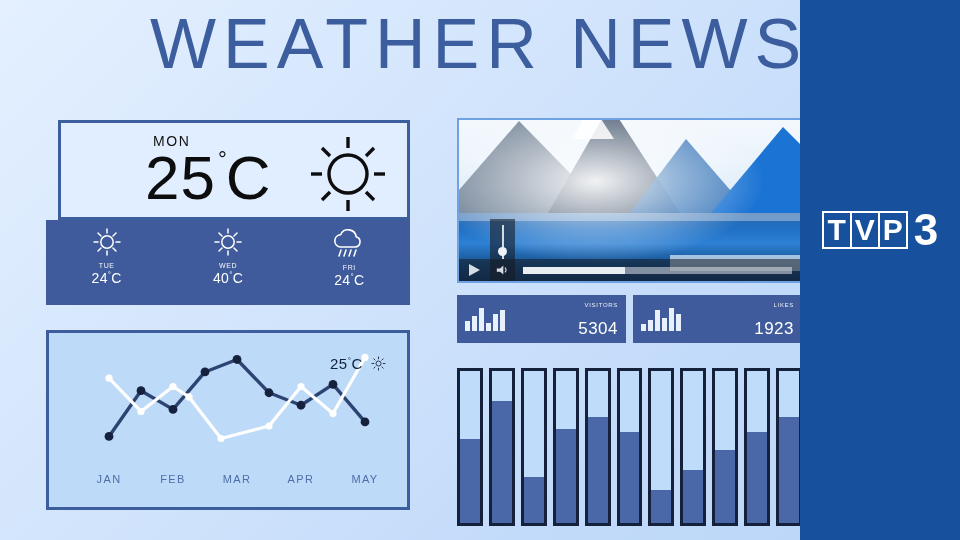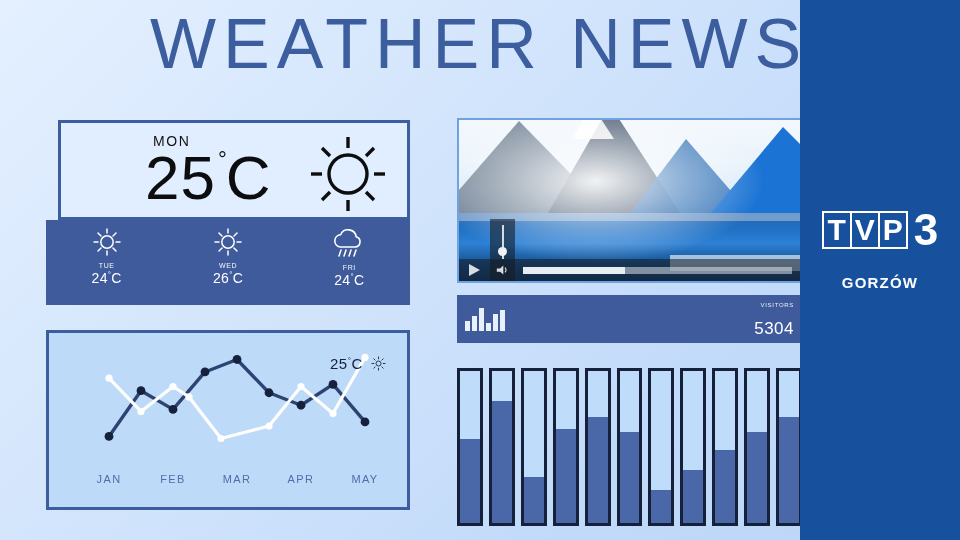--- a/index.html
+++ b/index.html
@@ -174,21 +174,21 @@
               <line x1="17" y1="24" x2="17" y2="28"></line>
             <line x1="4" y1="15" x2="8" y2="15"></line>
               <line x1="26" y1="15" x2="30" y2="15"></line>
             <line x1="8" y1="6" x2="11" y2="9"></line>
               <line x1="23" y1="21" x2="26" y2="24"></line>
             <line x1="8" y1="24" x2="11" y2="21"></line>
               <line x1="23" y1="9" x2="26" y2="6"></line>
           </g>
         </svg>
         <span class="dname">WED</span>
-        <span class="dtemp"><span>26</span><sup>°</sup><span>C</span></span>
+        <span class="dtemp"><span>40</span><sup>°</sup><span>C</span></span>
       </div>
 
 
       <div class="wday">
         <svg width="38" height="34" viewBox="0 0 38 34">
           <path d="M10 20 a6.2 6.2 0 0 1 0.6 -12.3 a8.2 8.2 0 0 1 15.6 2.1 a5.2 5.2 0 0 1 -1.1 10.2 Z" fill="none" stroke="#fff" stroke-width="1.6" stroke-linejoin="round"></path>
           <g stroke="#fff" stroke-width="1.5" stroke-linecap="round">
             <line x1="11" y1="23" x2="9" y2="29"></line>
             <line x1="16" y1="23" x2="14" y2="29"></line>
             <line x1="21" y1="23" x2="19" y2="29"></line>
@@ -283,20 +283,34 @@
           <i style="height:96%"></i>
           <i style="height:34%"></i>
           <i style="height:70%"></i>
           <i style="height:86%"></i>
       </div>
       <div class="stxt">
         <span class="slabel">VISITORS</span>
         <span class="sval">5304</span>
       </div>
     </div>
+    <div class="stat">
+      <div class="sbars">
+        <i style="height:30%"></i>
+          <i style="height:46%"></i>
+          <i style="height:88%"></i>
+          <i style="height:56%"></i>
+          <i style="height:96%"></i>
+          <i style="height:70%"></i>
+      </div>
+      <div class="stxt">
+        <span class="slabel">LIKES</span>
+        <span class="sval">1923</span>
+      </div>
+    </div>
   </div>
 
   <div id="gauges">
       <div class="gauge">
         <i style="height: 55%;"></i>
       </div>
       <div class="gauge">
         <i style="height: 80%;"></i>
       </div>
       <div class="gauge">
@@ -329,17 +343,16 @@
     </div>
 
   <div id="brand">
     <div id="logo">
       <div class="tvp-row">
         <div class="tvp-box">T</div>
         <div class="tvp-box">V</div>
         <div class="tvp-box">P</div>
         <div class="tvp-three">3</div>
       </div>
-      <div class="brand-city">GORZÓW</div>
     </div>
   </div>
 
 </div>
 
 </body></html>

